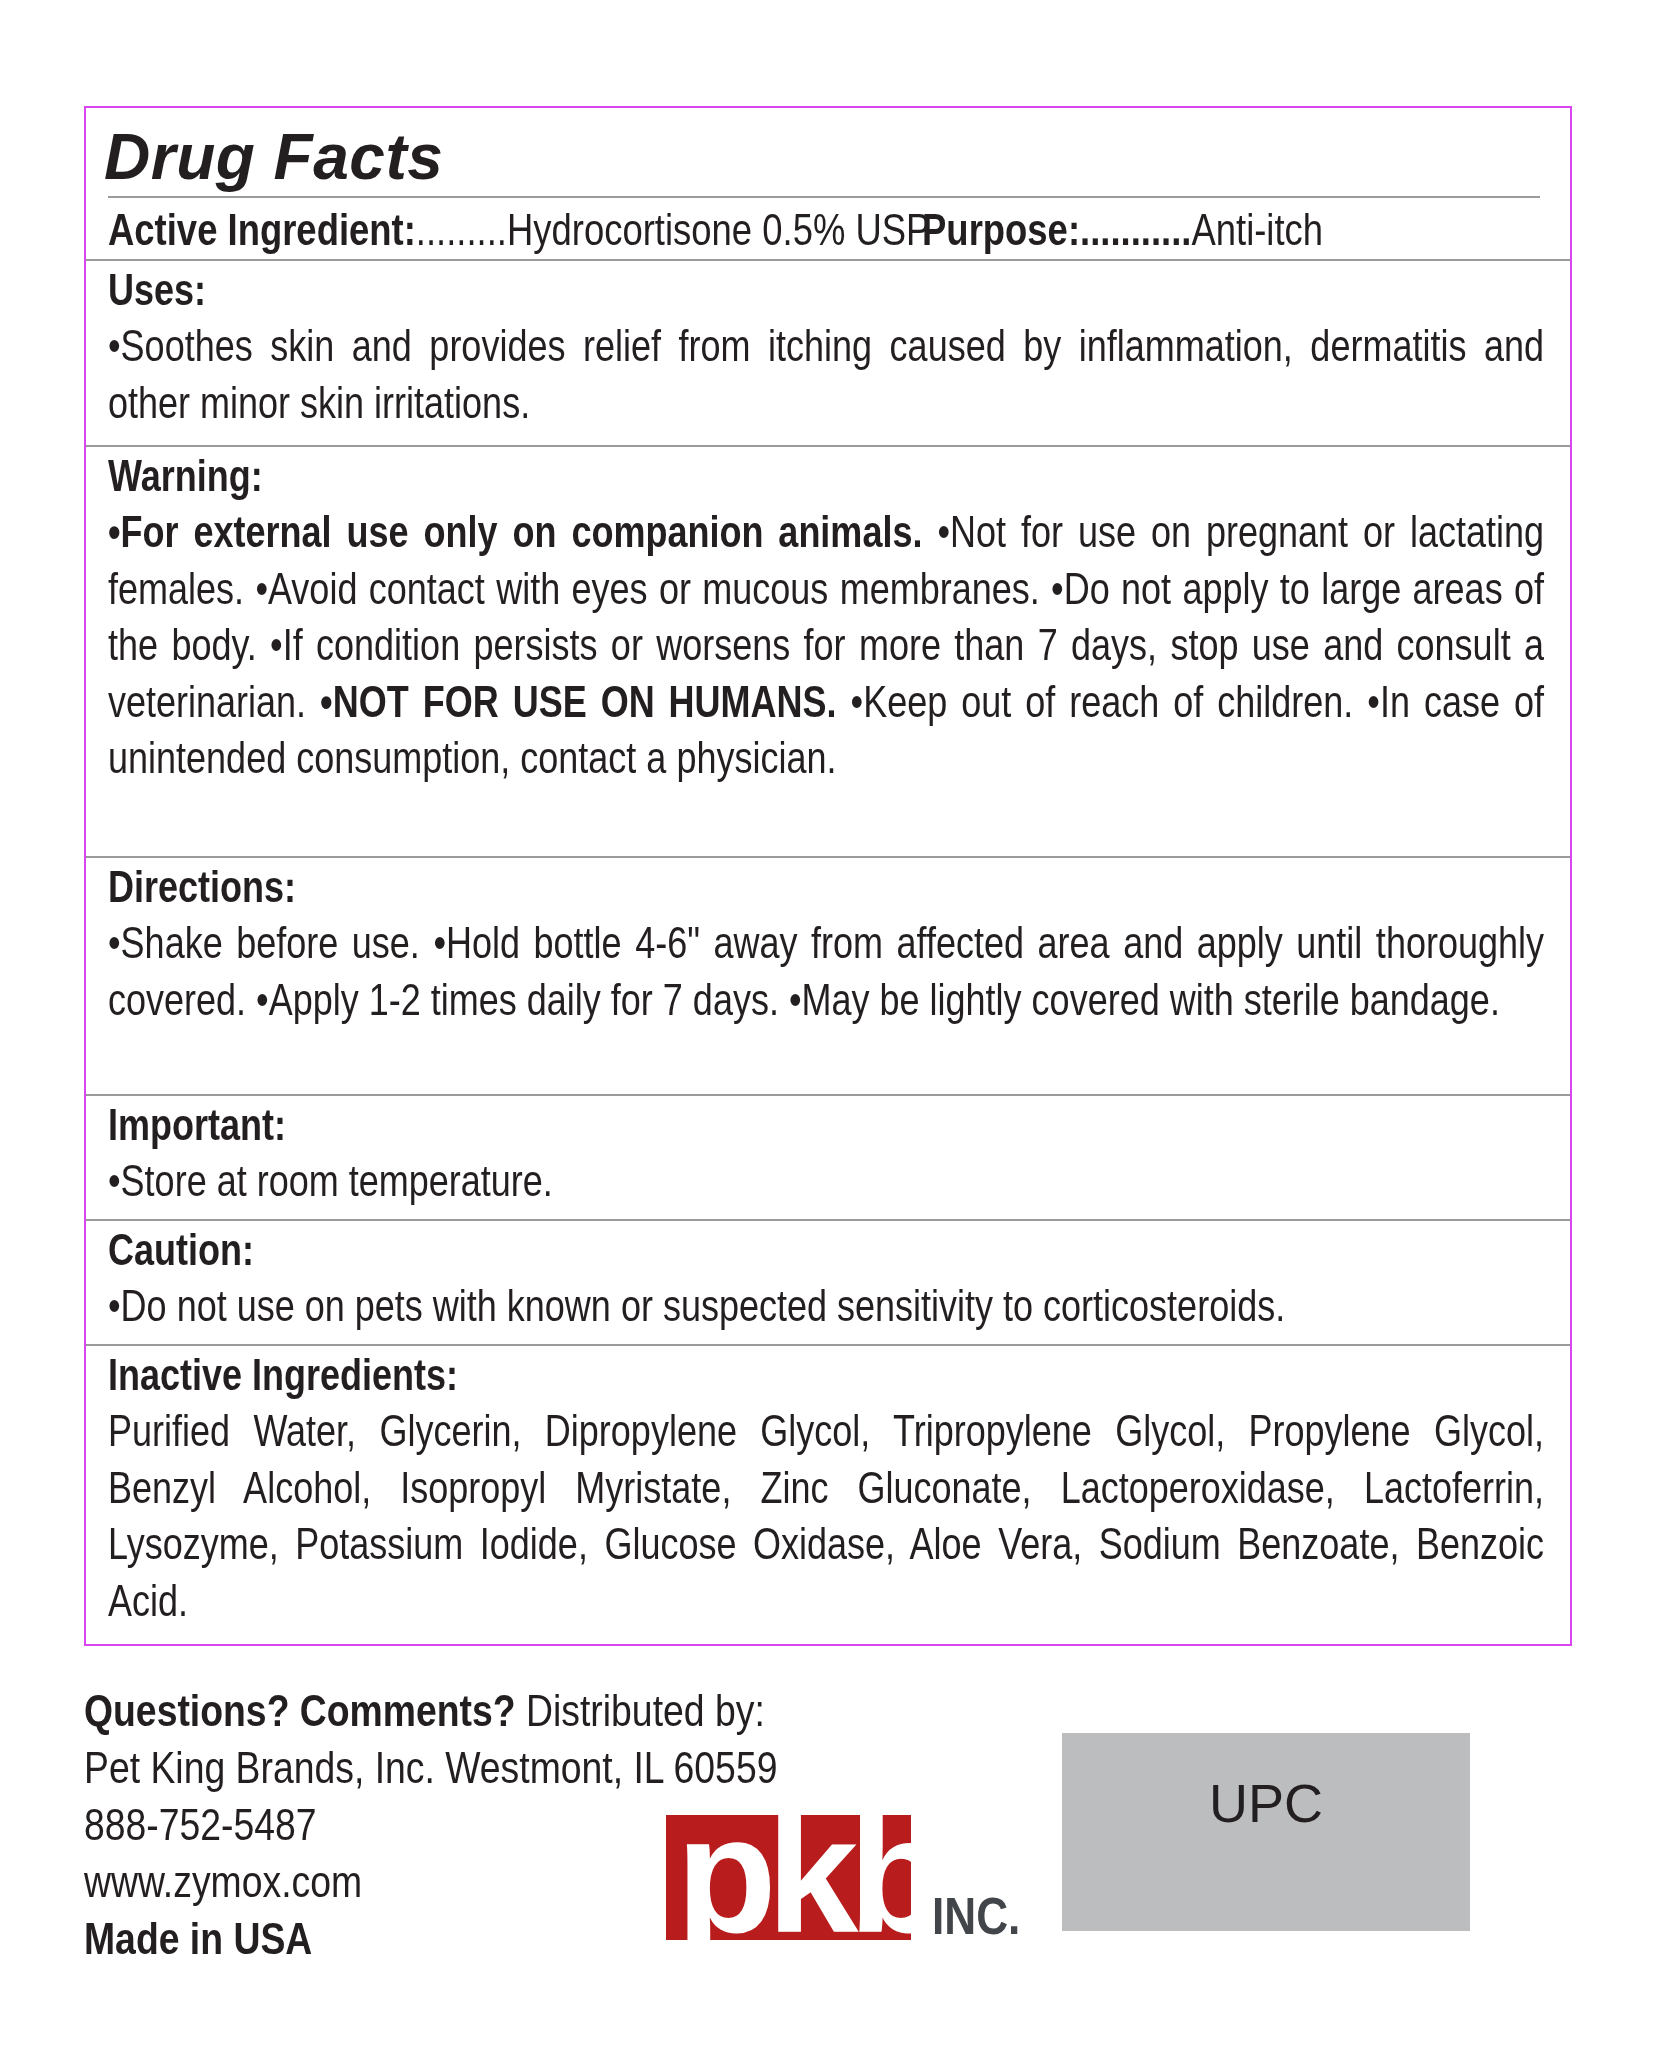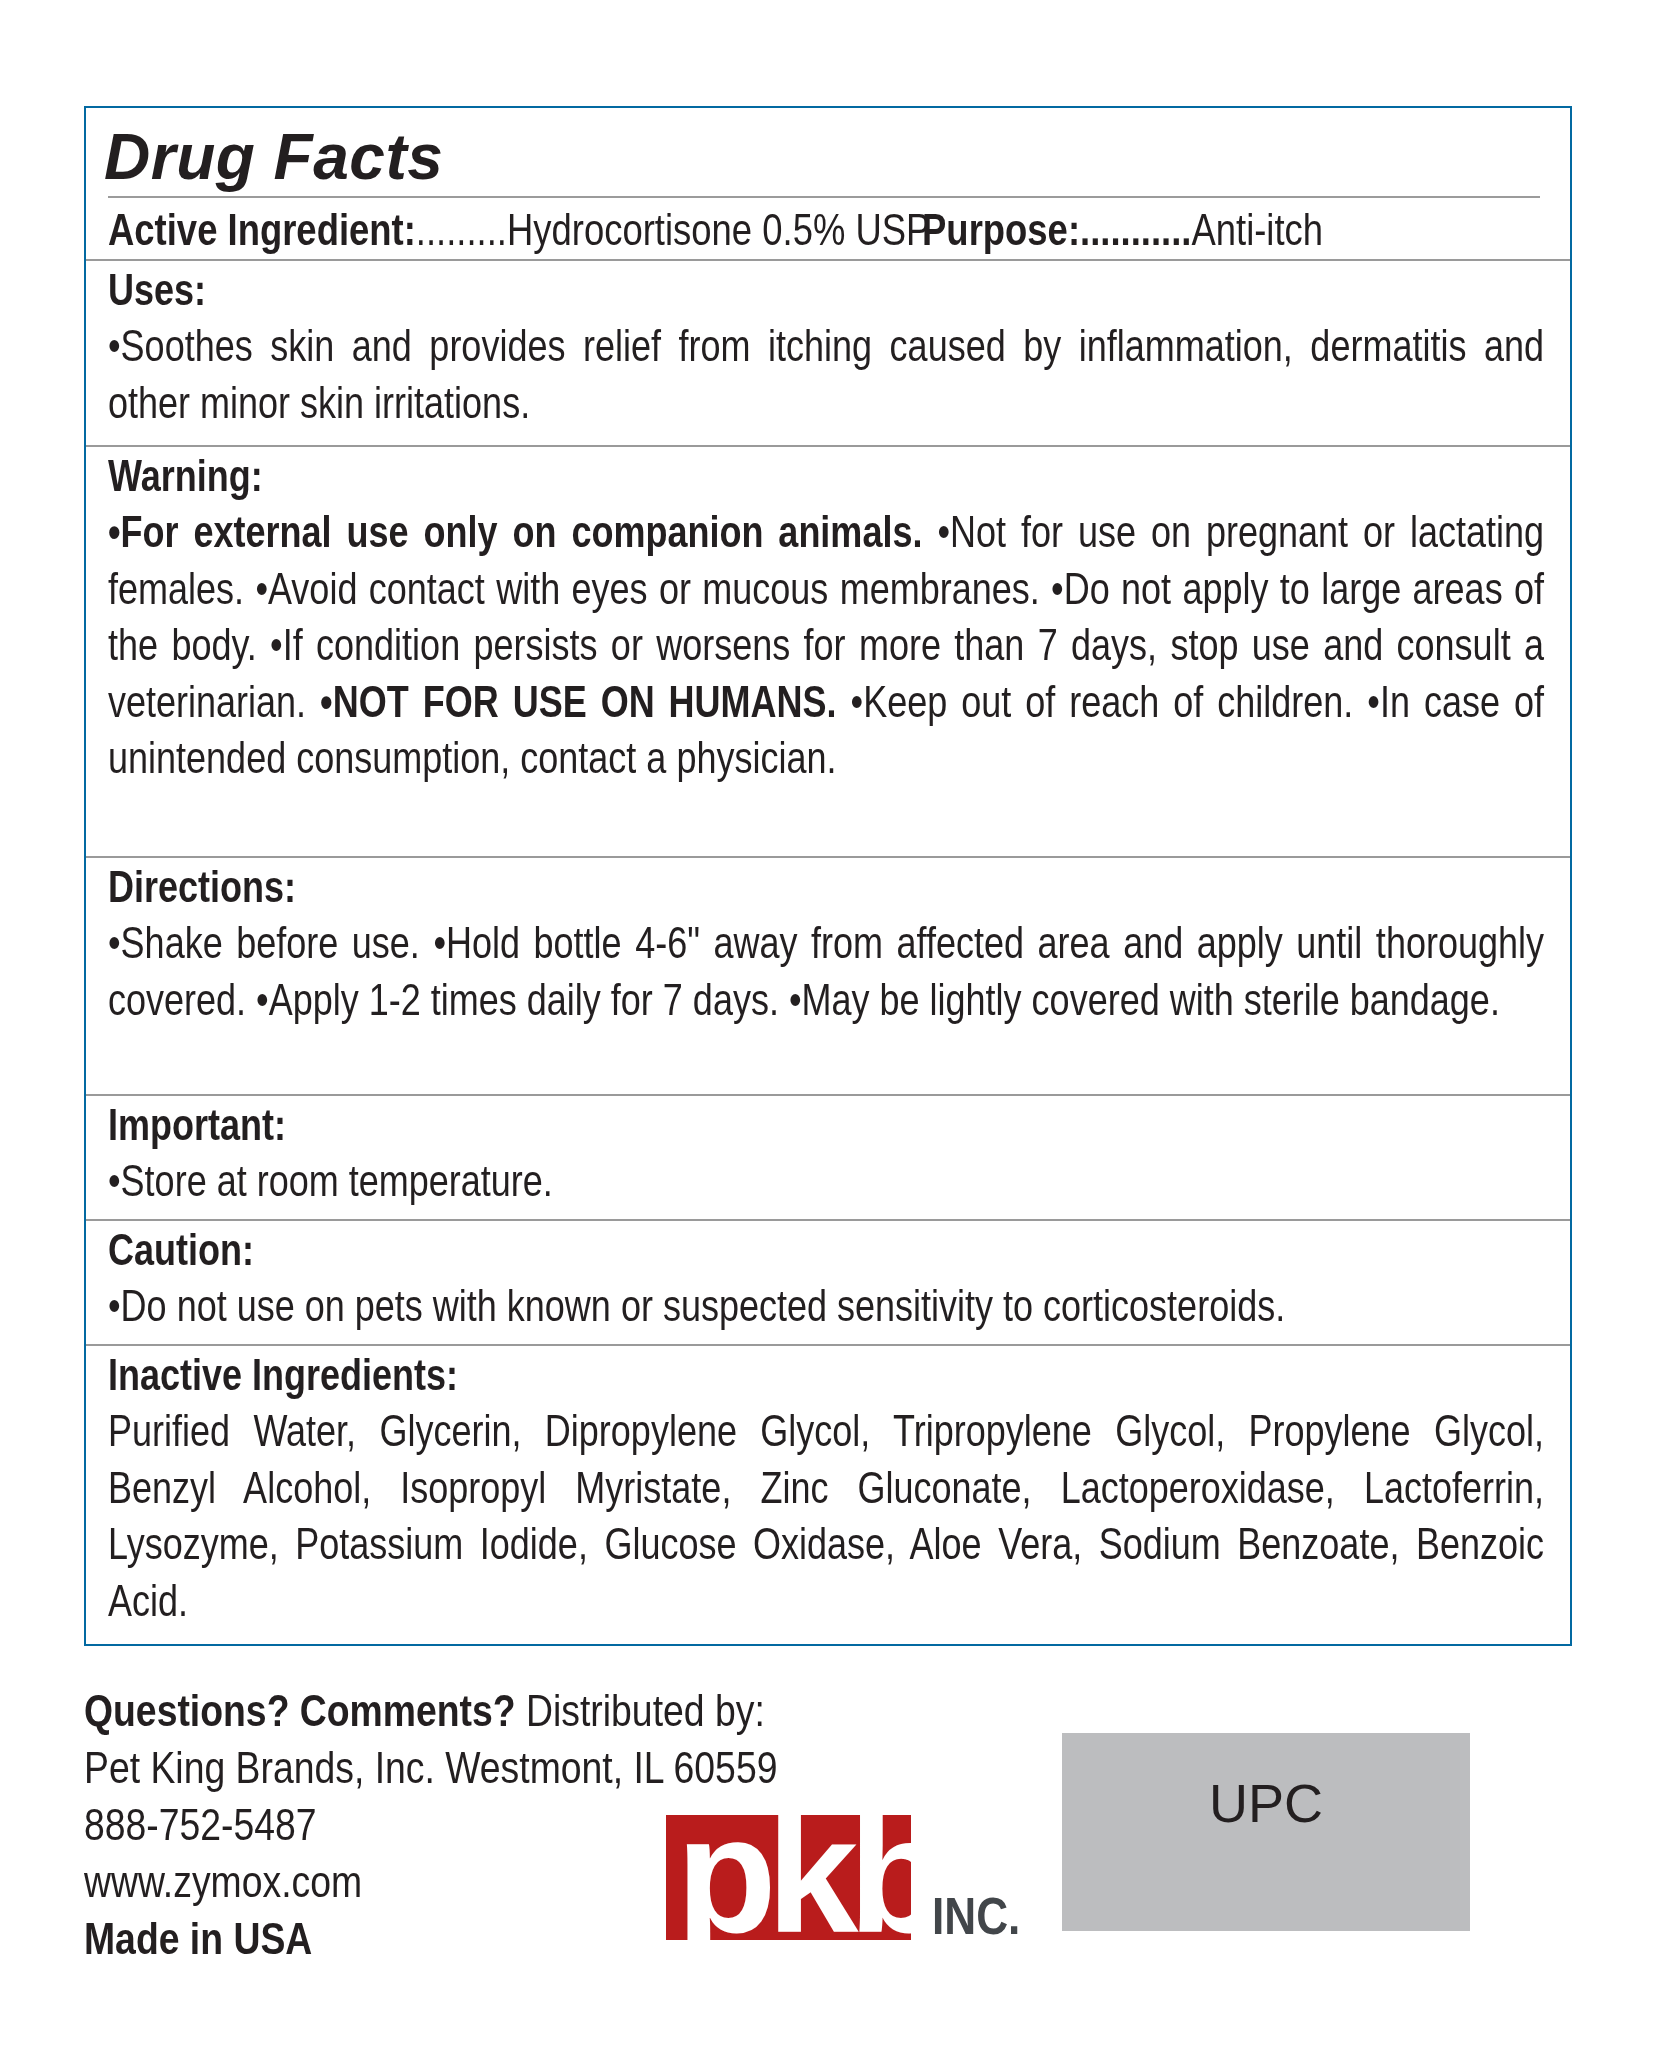--- a/index.html
+++ b/index.html
@@ -1,19 +1,19 @@
 <!DOCTYPE html>
 <html><head>
 <meta charset="utf-8">
 <style>
   html, body { margin:0; padding:0; background:#ffffff; }
   body { width:1666px; height:2048px; position:relative; overflow:hidden;
          font-family:"Liberation Sans", sans-serif; color:#231f20; }
   .facts-box { position:absolute; left:84px; top:106px; width:1488px; height:1540px;
-               border:2px solid #0369a1; box-sizing:border-box; }
+               border:2px solid #d946ef; box-sizing:border-box; }
   .title { position:absolute; left:18px; top:4px; font-size:64px; font-weight:bold; font-style:italic;
            letter-spacing:0.5px; line-height:90px; }
   .title-rule { position:absolute; left:22px; right:30px; top:88px; height:0; border-top:2px solid #9b9b9b; }
   .active-line { position:absolute; left:22px; top:92px; width:1780px; height:60px;
                  transform-origin:0 0; transform:scaleX(0.81); font-size:45px; line-height:60px; white-space:nowrap; }
   .active-line .label, .active-line .plabel { font-weight:bold; }
   .active-line .purpose { position:absolute; left:1005px; top:0; }
   .sec-head { font-weight:bold; font-size:45px; line-height:56px; white-space:nowrap; }
   .sec-body { font-size:45px; line-height:56.5px; text-align:justify; }
   .sec-body b { font-weight:bold; }

